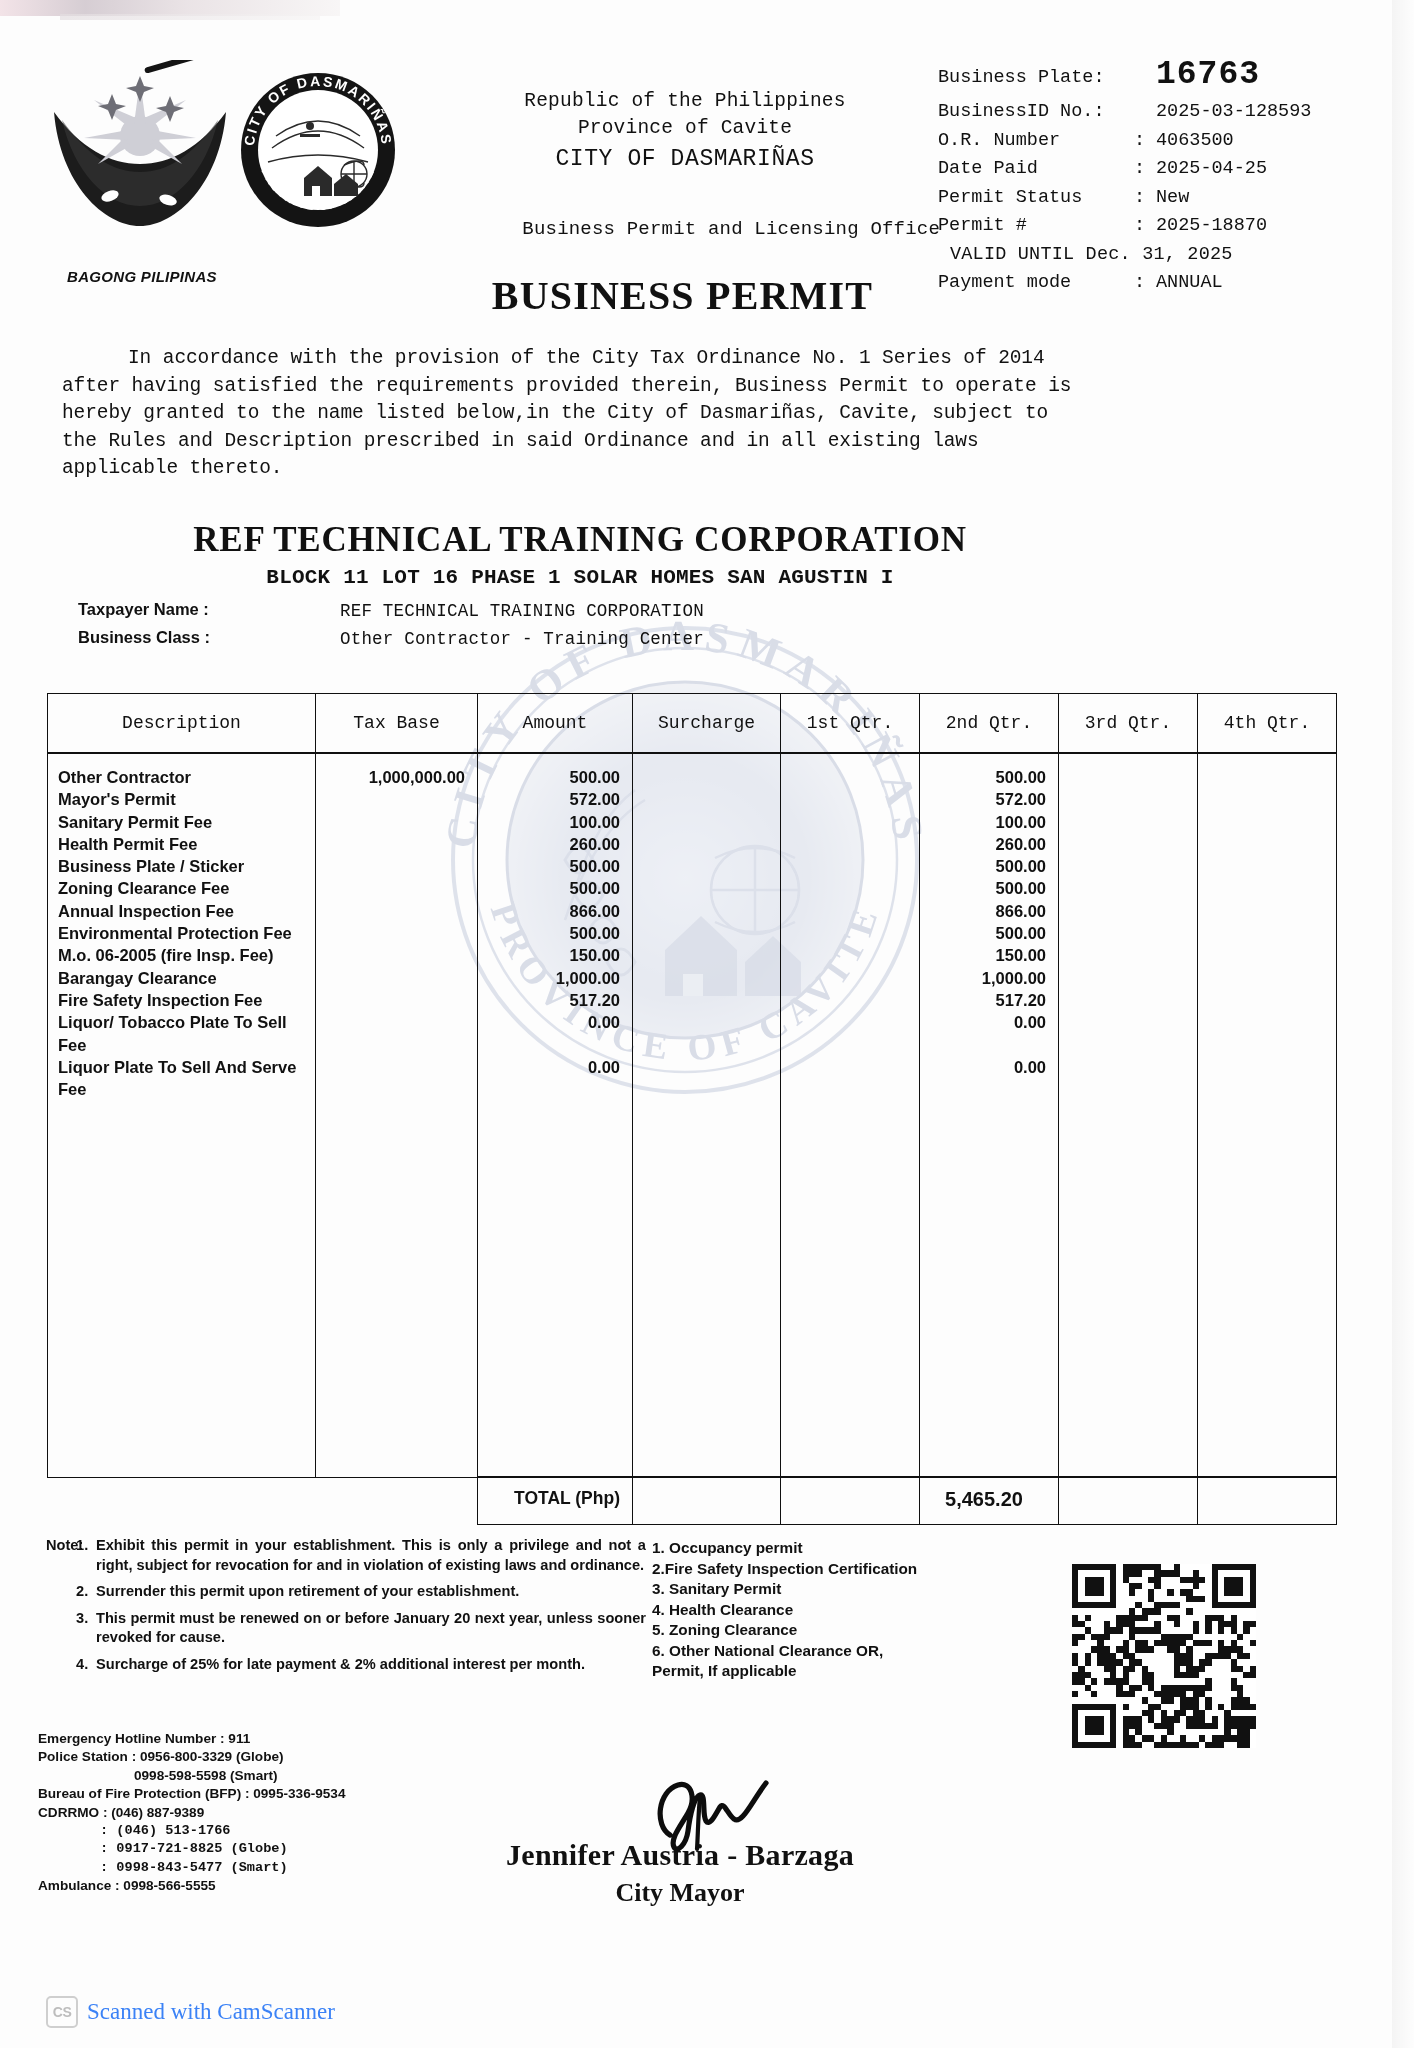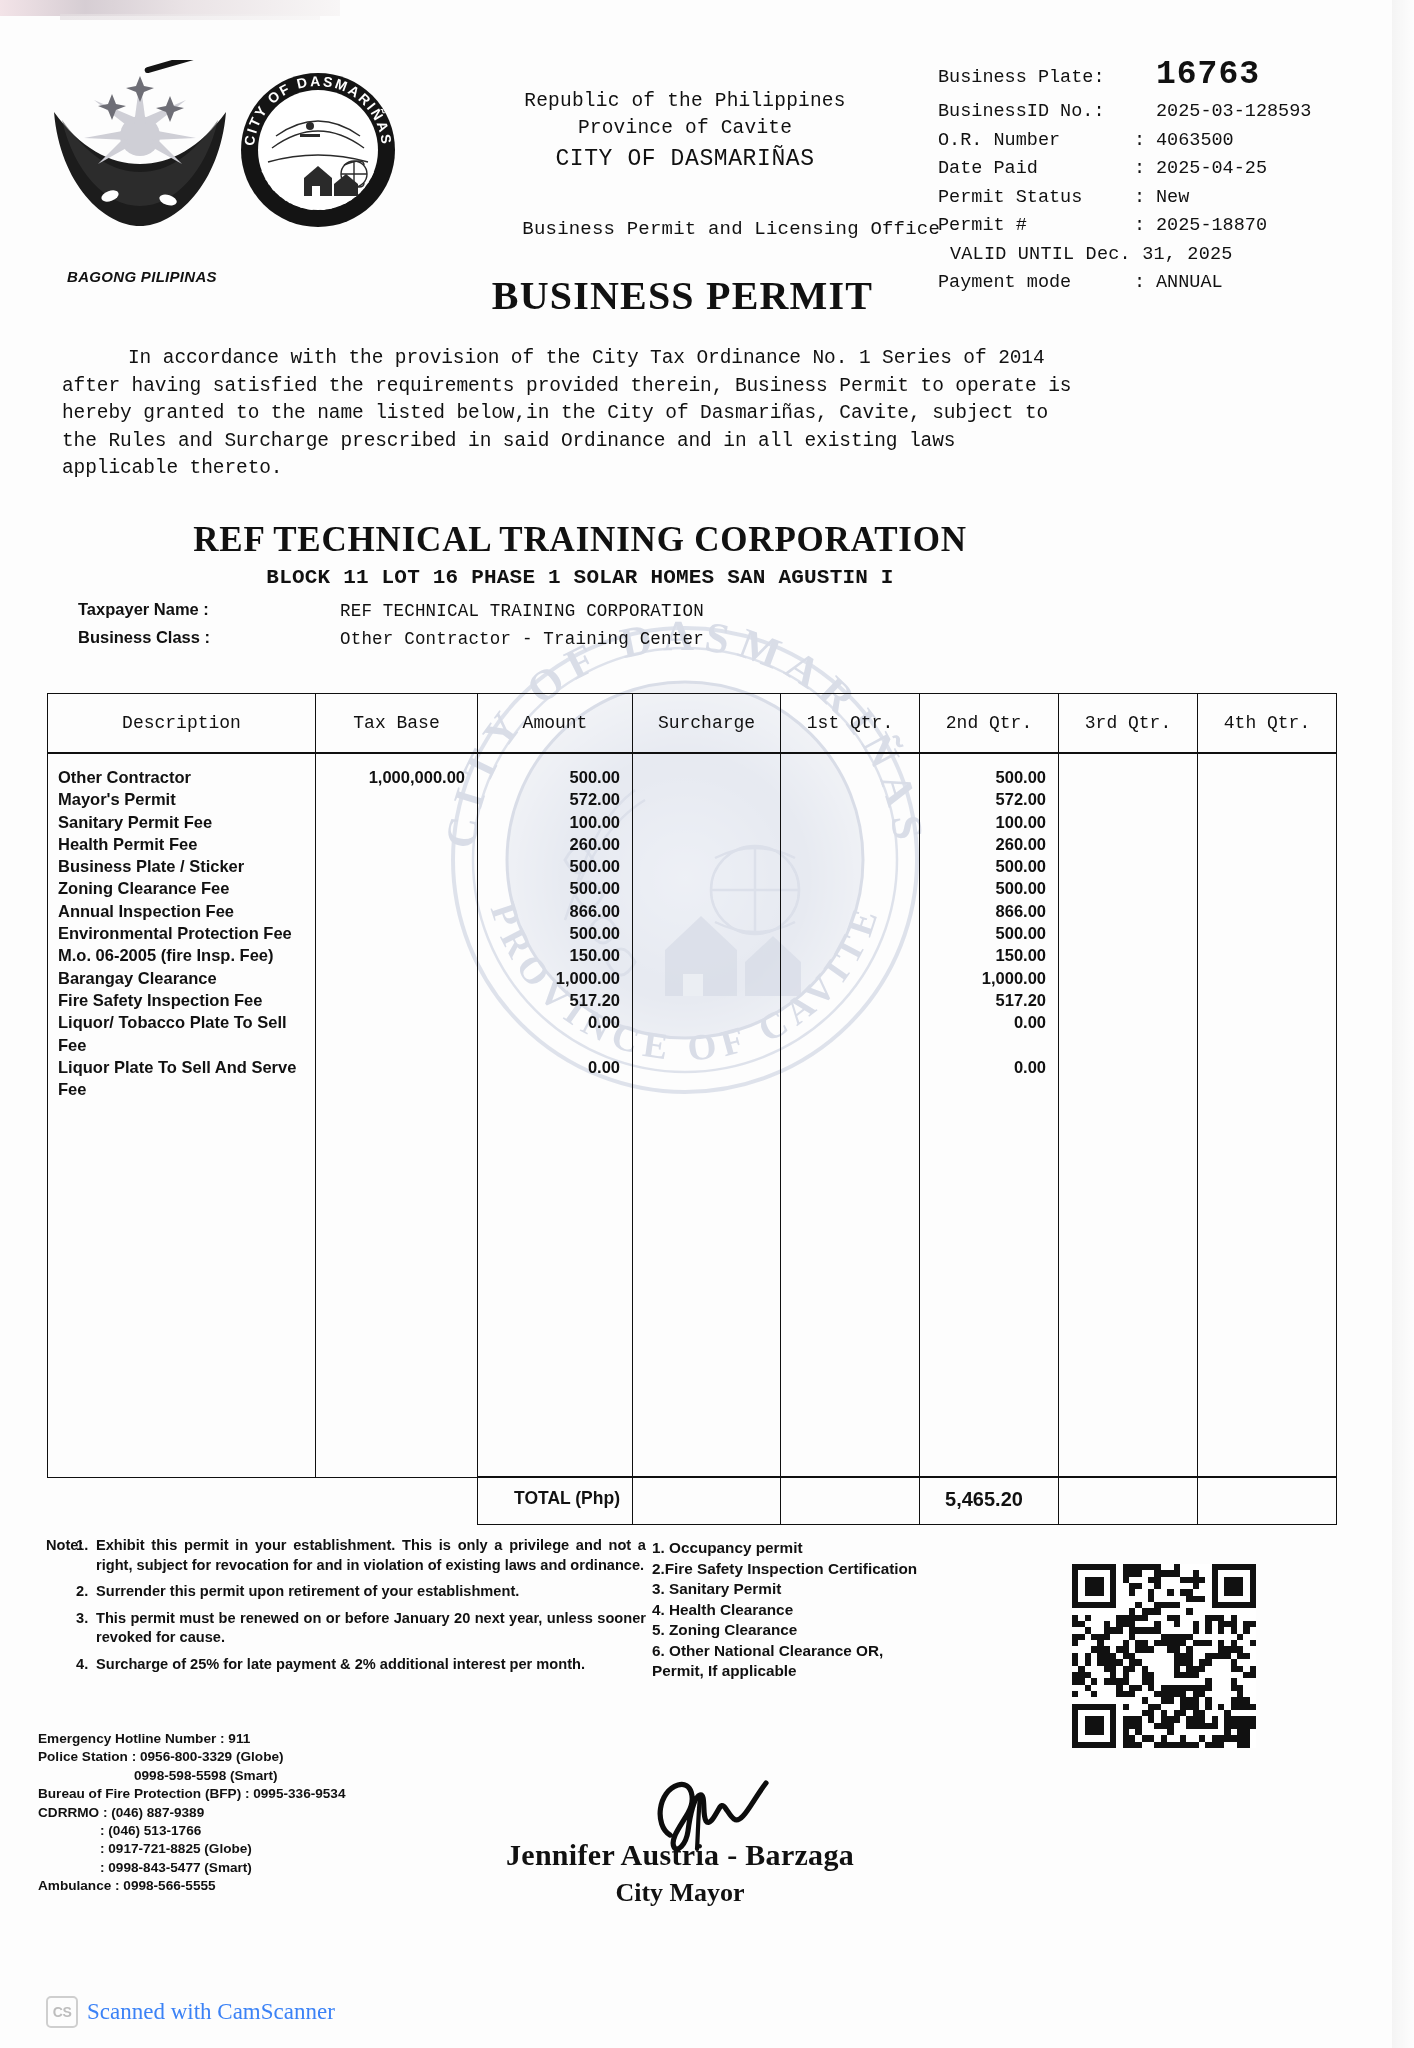--- a/index.html
+++ b/index.html
@@ -264,21 +264,21 @@
   .compliance .c-item { white-space: nowrap; }
 
   .hotlines {
     position: absolute; left: 38px; top: 1730px; width: 420px;
     font-family: "Liberation Sans", sans-serif;
     font-size: 13.6px;
     line-height: 18.4px;
     font-weight: bold;
   }
   .hotlines .ind1 { padding-left: 96px; }
-  .hotlines .ind2 { padding-left: 62px; }
+  .hotlines .ind2 { padding-left: 62px; font-family: Liberation Mono, monospace; }
 
   
   .qr {
     position: absolute; left: 1072px; top: 1564px;
     width: 184px; height: 184px;
   }
 
   
   .sig-svg {
     position: absolute; left: 640px; top: 1773px; width: 150px; height: 80px;
@@ -476,21 +476,21 @@
       <span class="meta-label">Payment mode</span>
       <span class="meta-colon">:</span>
       <span class="meta-val">ANNUAL</span>
     </div>
   </div>
 
   <div class="body-par">
     <div><span class="indent"></span><span>In accordance with the provision of the City  Tax Ordinance No. 1  Series  of 2014</span></div>
     <div>after having satisfied the requirements  provided  therein, Business Permit to operate is</div>
     <div>hereby granted to the name listed below,in the  City  of  Dasmariñas, Cavite, subject to</div>
-    <div>the Rules and Surcharge prescribed in said Ordinance and in  all  existing  laws</div>
+    <div>the Rules and Description prescribed in said Ordinance and in  all  existing  laws</div>
     <div>applicable thereto.</div>
   </div>
 
   <div class="biz-name">REF TECHNICAL TRAINING CORPORATION</div>
   <div class="biz-addr">BLOCK 11 LOT 16 PHASE 1 SOLAR HOMES   SAN AGUSTIN I</div>
 
   <div class="kv-block">
     <div class="kv-row">
       <span class="kv-lab">Taxpayer Name :</span>
       <span class="kv-val">REF TECHNICAL TRAINING CORPORATION</span>

